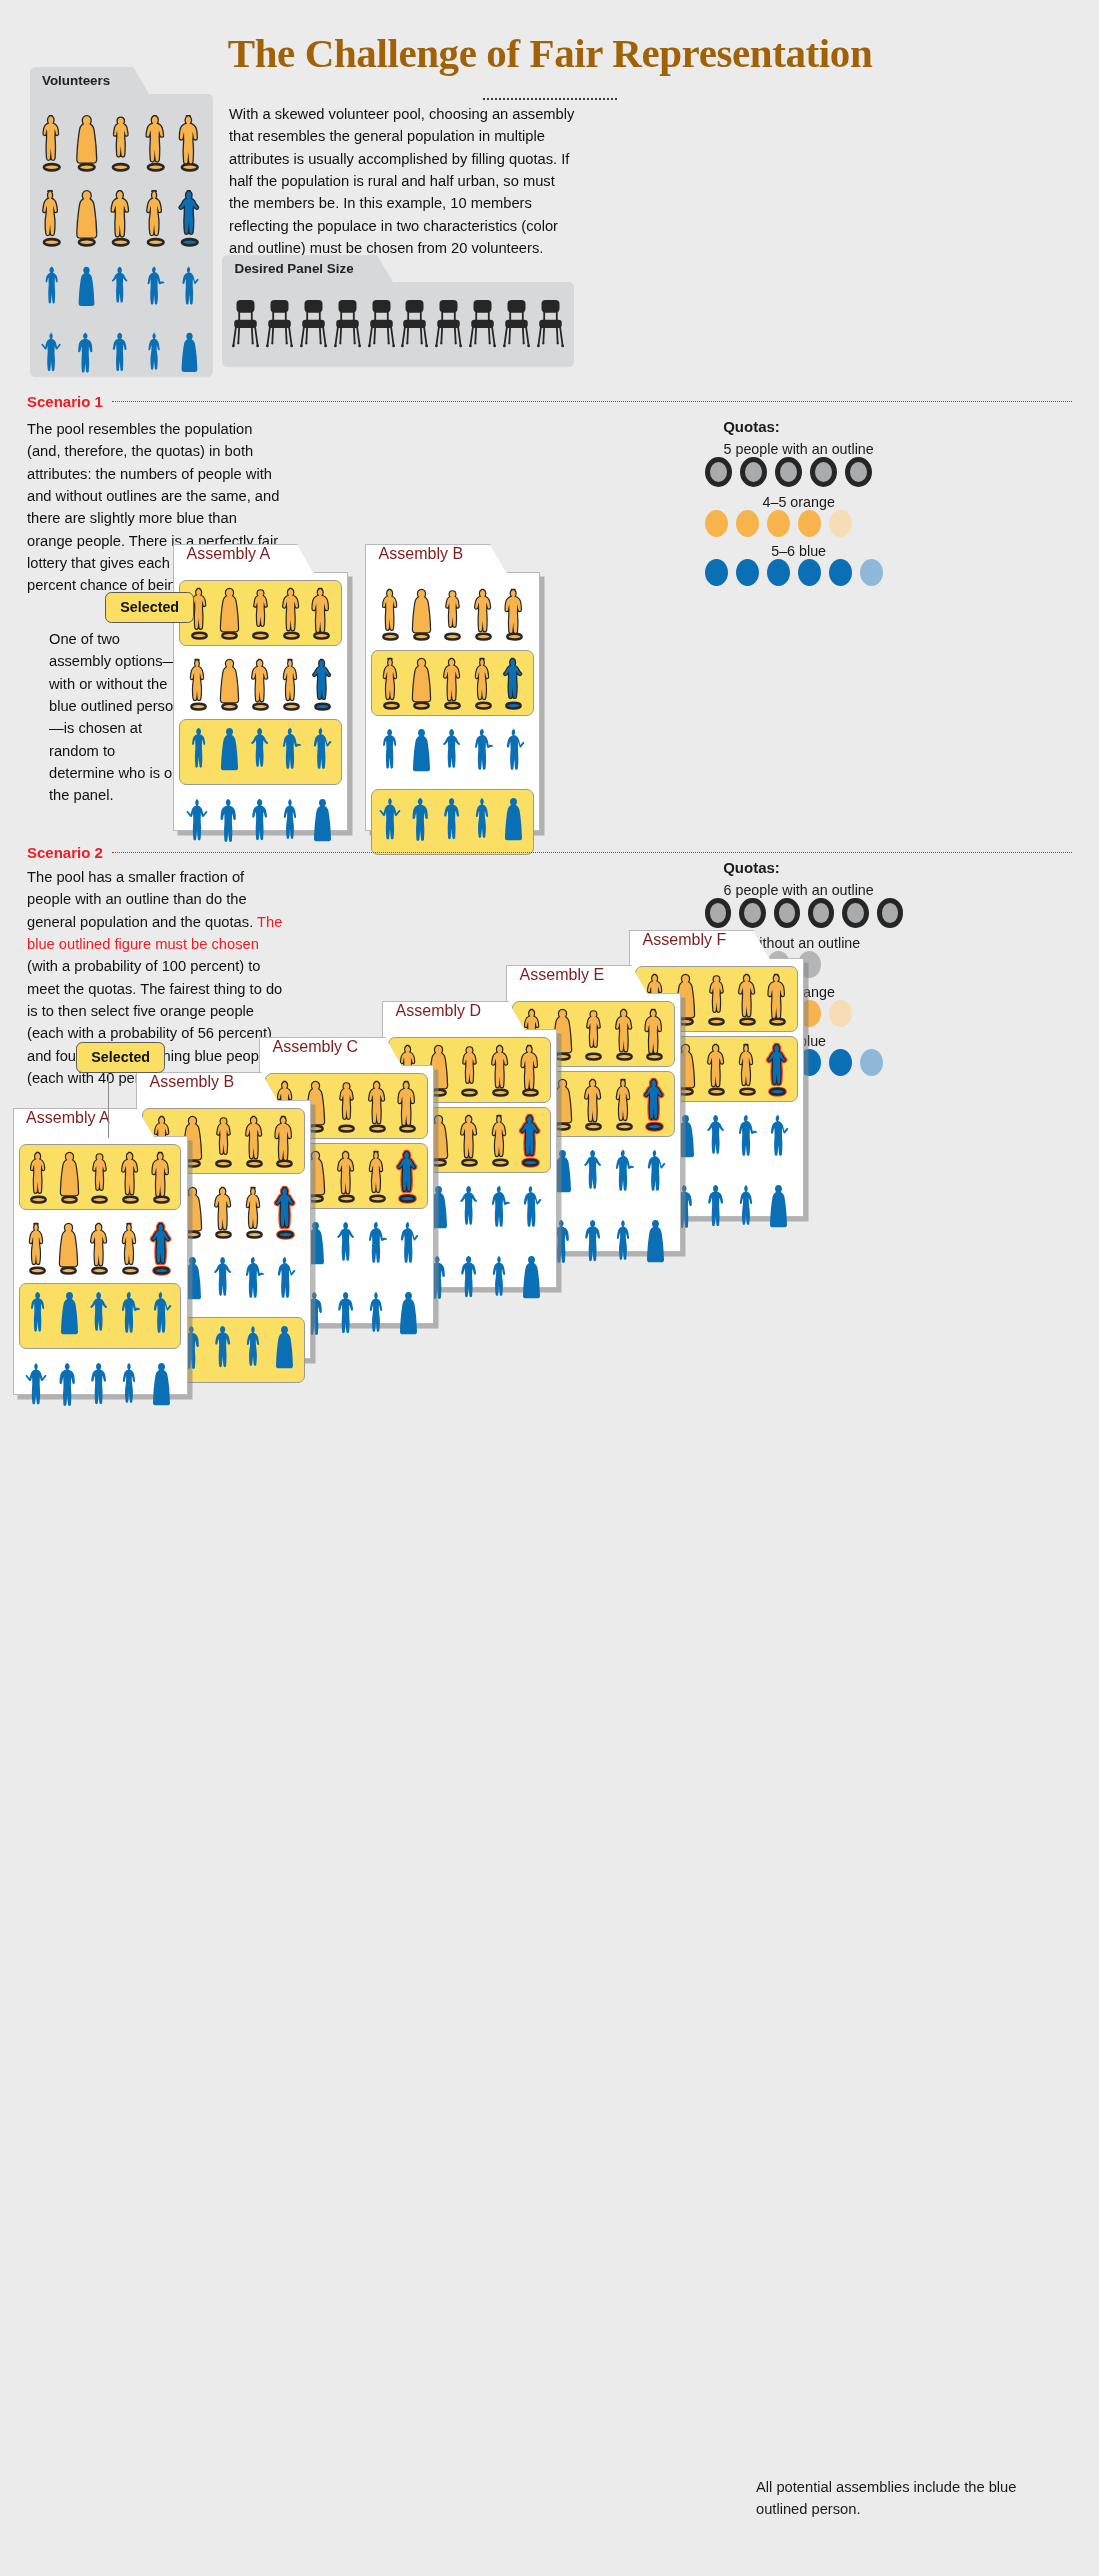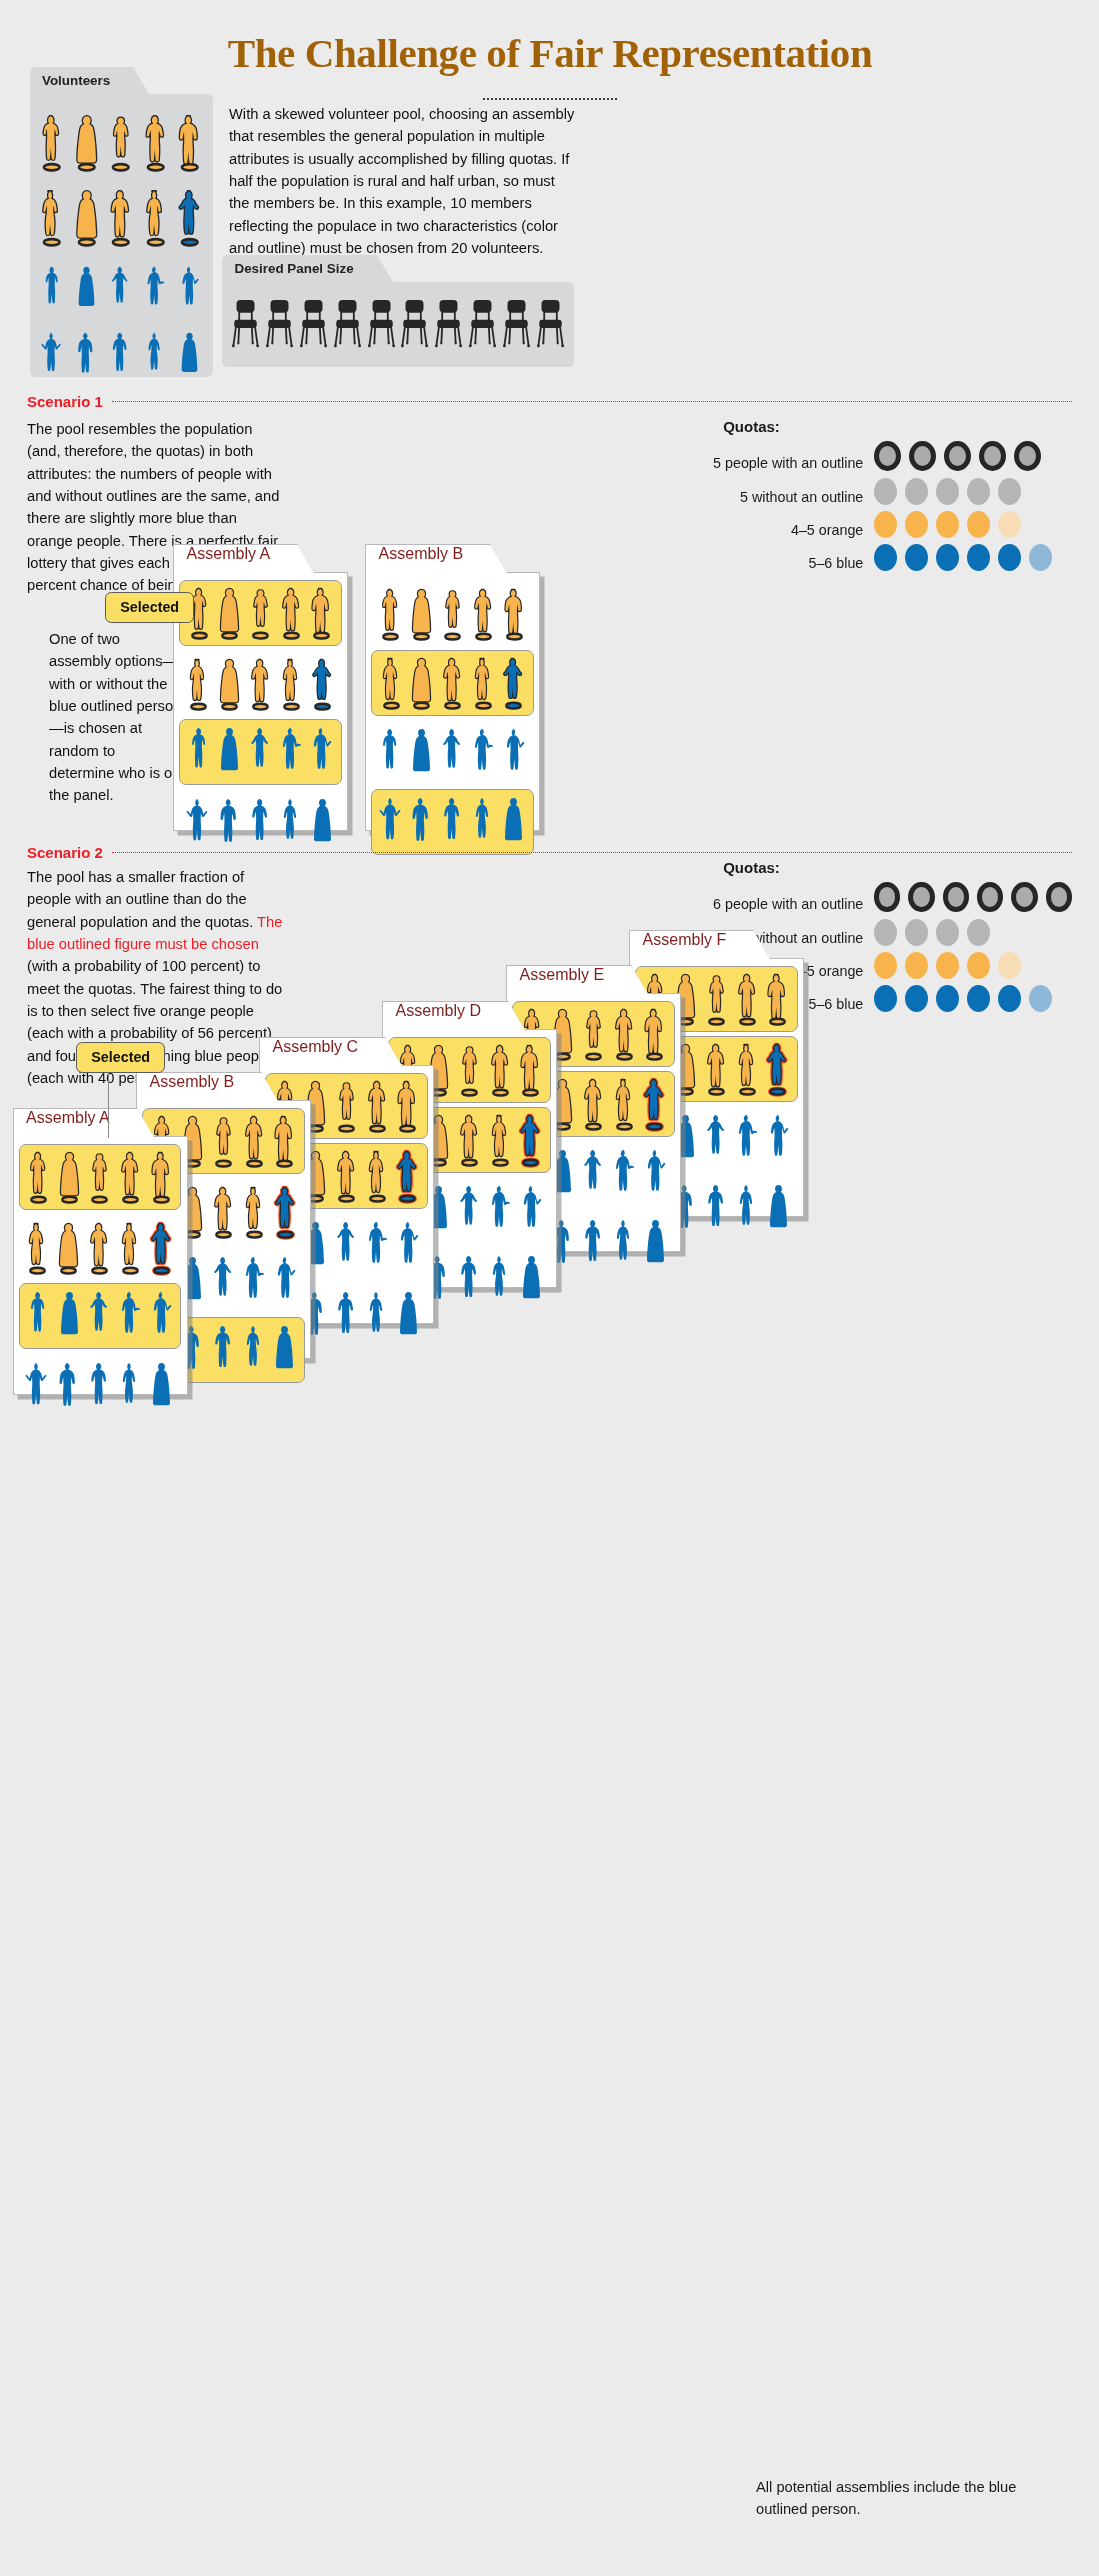--- a/index.html
+++ b/index.html
@@ -66,21 +66,21 @@
   
   .body-text { font-size: 14.7px; line-height: 1.52; color:#111; }
   .scenario-head {
     display:flex; align-items:center; gap:9px;
     font-weight:bold; font-size:15px; color:#ee1c25;
   }
   .scenario-dots { flex:1; height:0; border-top:1.8px dotted #ee1c25; }
 
   
   .quotas-title { font-weight:bold; font-size:15px; text-align:center; }
-  .quota-row { display:flex; align-items:flex-end; justify-content:flex-end; margin-top:6.3px; }
+  .quota-row { display:flex; align-items:center; justify-content:flex-end; margin-top:6.3px;flex-direction:column; }
   .quota-label { font-size:14.3px; text-align:right; margin-right:10.7px; white-space:nowrap; }
   .dot { width:23px; height:27px; border-radius:50%; margin-right:8px; }
   .dot:last-child { margin-right:0; }
   .dot.outline { background:#a9abad; border:5.4px solid #262626; width:27px; height:30px; }
   .dot.plain   { background:#b3b5b7; }
   .dot.orange  { background:#f8b44c; }
   .dot.orange-pale { background:#f7ddb6; }
   .dot.blue    { background:#0a6fb5; }
   .dot.blue-pale { background:#8fb8d8; }
 
@@ -415,30 +415,20 @@
         <div class="quota-label">5 people with an outline</div>
         <div style="display: flex; align-items: center; width: 198px;">
           <span class="dot outline"></span>
           <span class="dot outline"></span>
           <span class="dot outline"></span>
           <span class="dot outline"></span>
           <span class="dot outline"></span>
         </div>
       </div>
       <div class="quota-row">
-        <div class="quota-label">5 without an outline</div>
-        <div style="display: flex; align-items: center; width: 198px;">
-          <span class="dot plain"></span>
-          <span class="dot plain"></span>
-          <span class="dot plain"></span>
-          <span class="dot plain"></span>
-          <span class="dot plain"></span>
-        </div>
-      </div>
-      <div class="quota-row">
         <div class="quota-label">4–5 orange</div>
         <div style="display: flex; align-items: center; width: 198px;">
           <span class="dot orange"></span>
           <span class="dot orange"></span>
           <span class="dot orange"></span>
           <span class="dot orange"></span>
           <span class="dot orange-pale"></span>
         </div>
       </div>
       <div class="quota-row">

